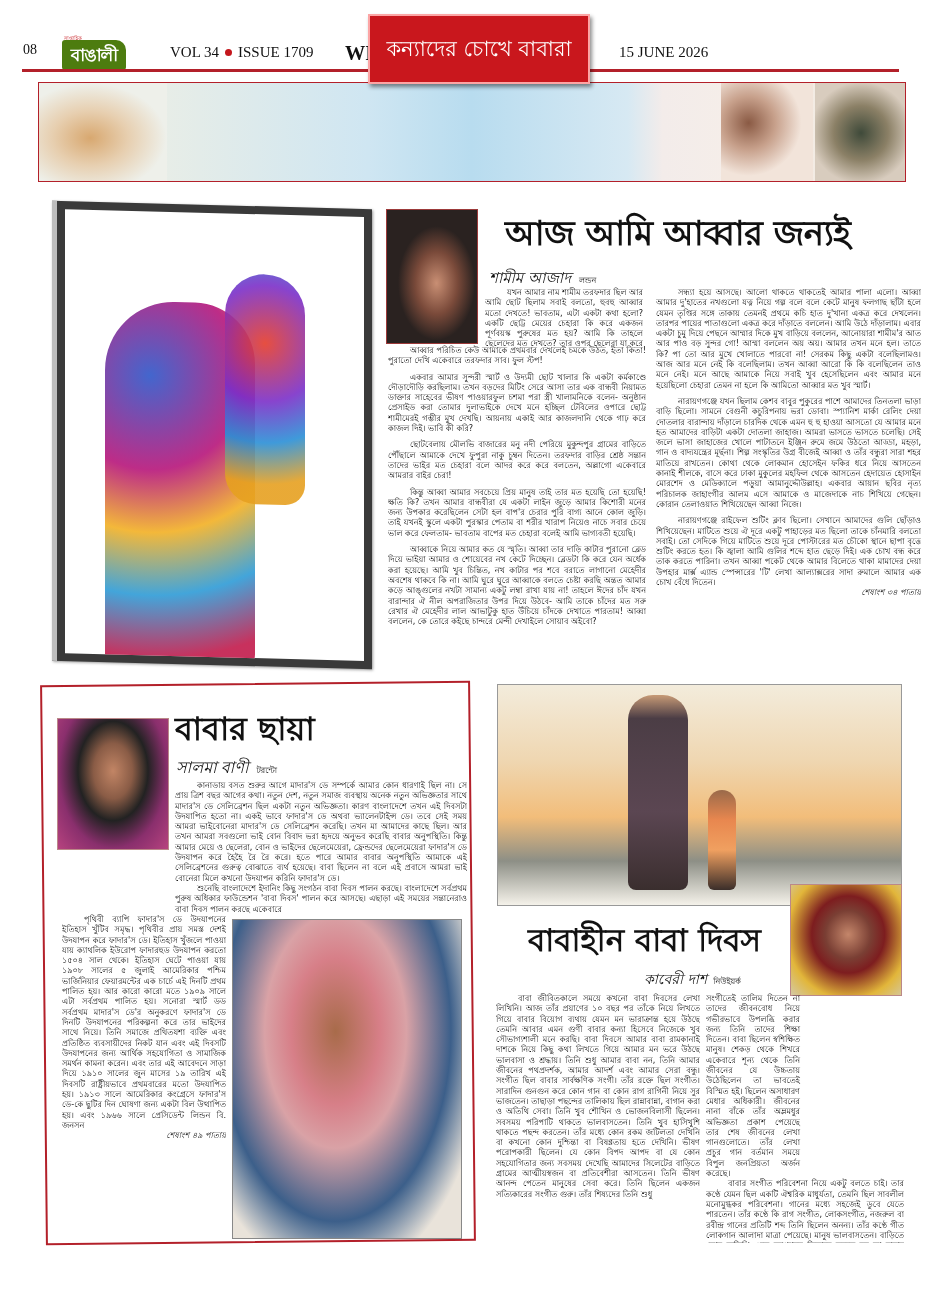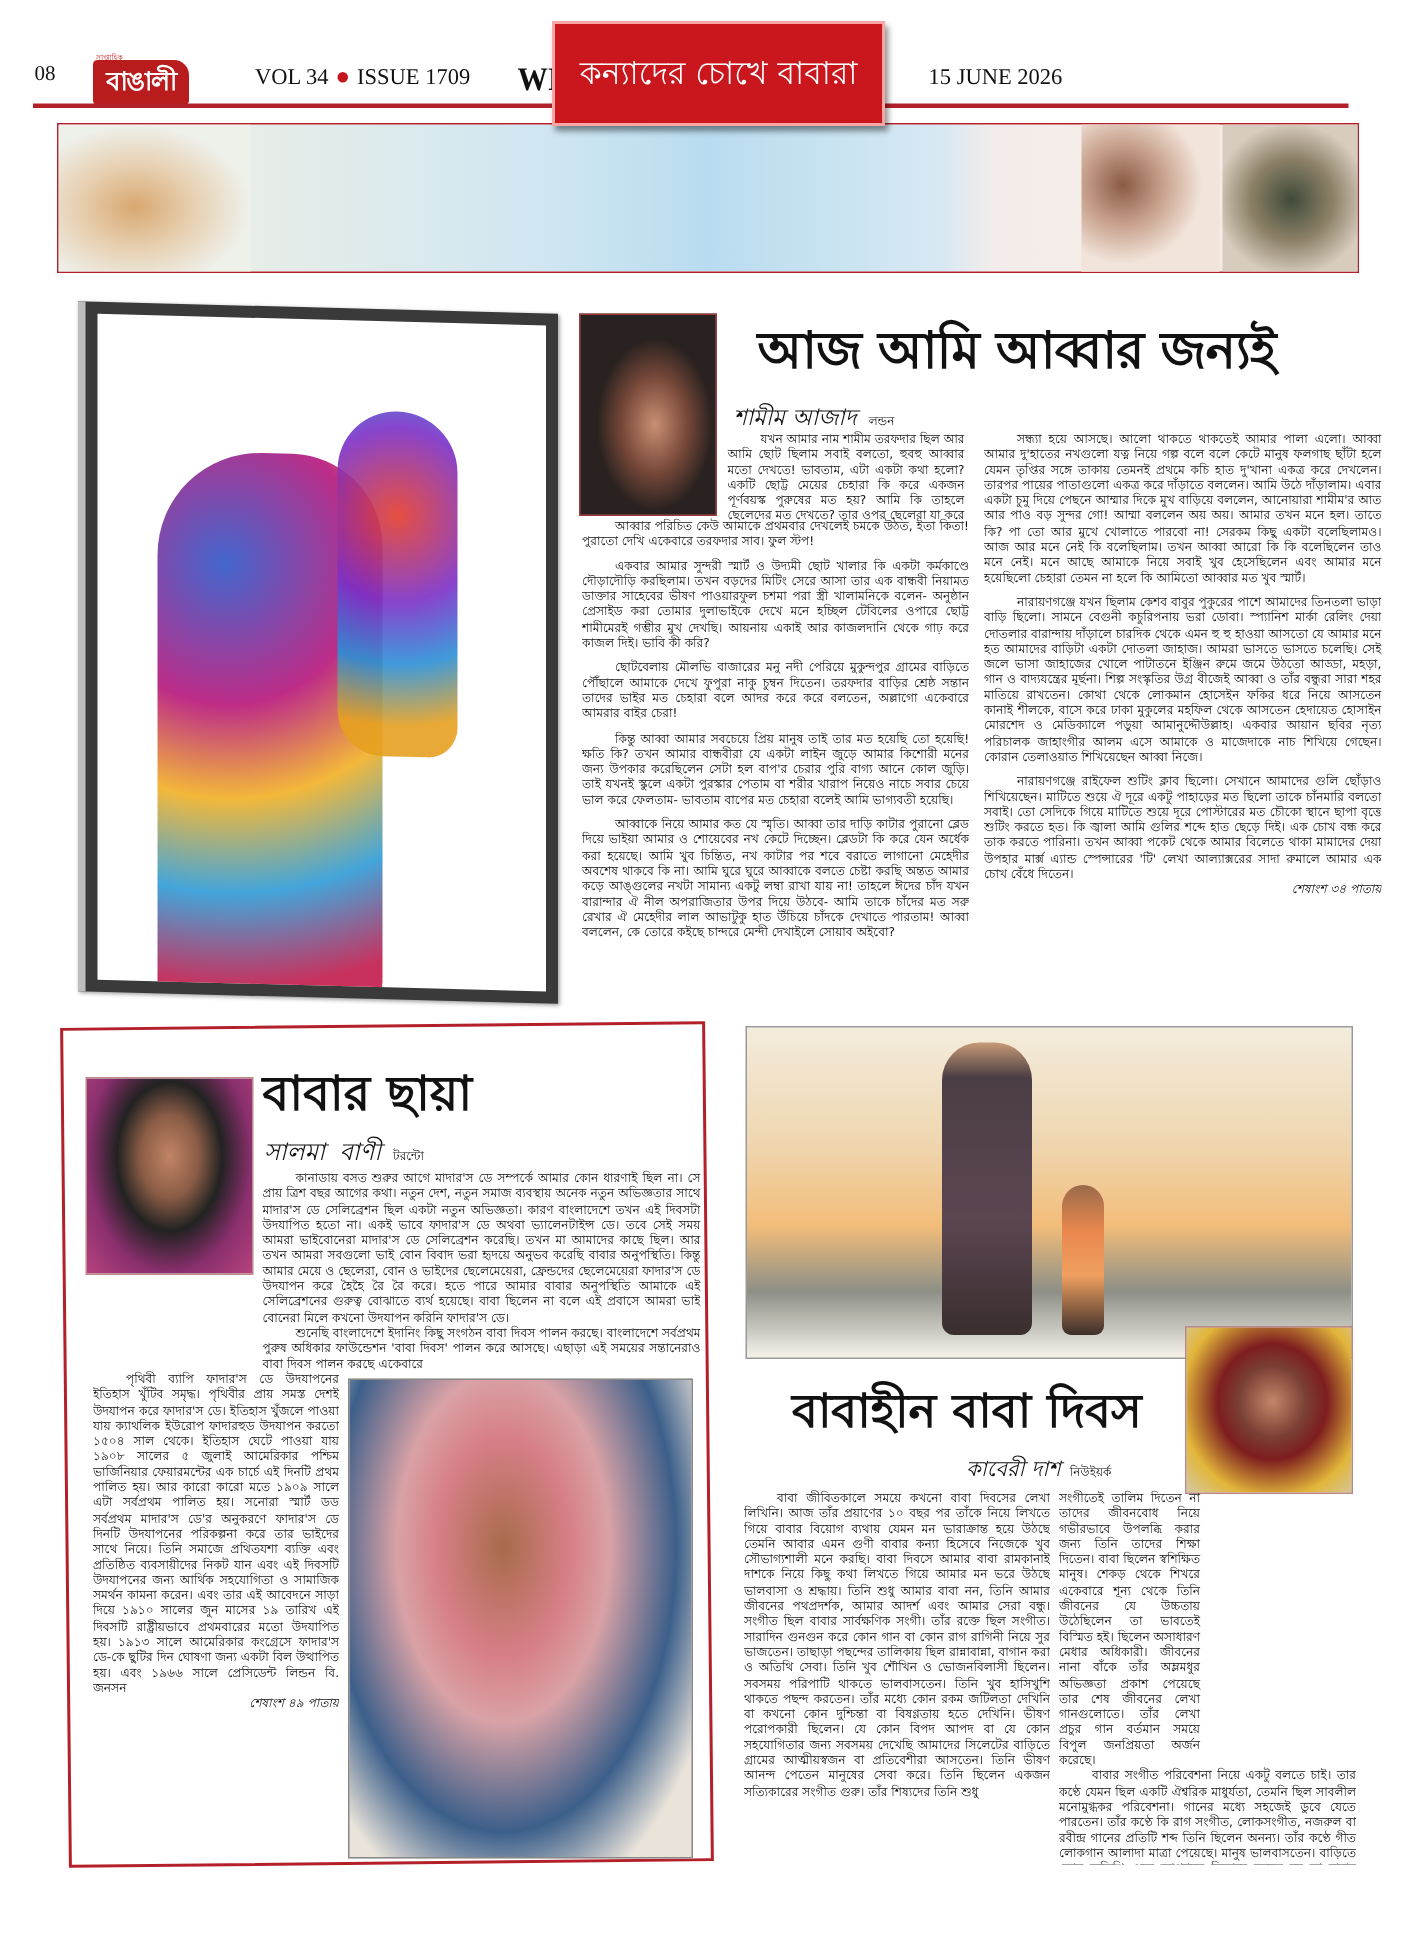--- a/index.html
+++ b/index.html
@@ -2,21 +2,21 @@
 <html><head>
 <meta charset="utf-8">
 <style>
   * { box-sizing: border-box; margin: 0; padding: 0; }
   html, body { width: 945px; height: 1289px; background: #ffffff; overflow: hidden; }
   body { position: relative; font-family: "DejaVu Serif", serif; color: #111; }
 
   
   .masthead { position: absolute; left: 22px; top: 36px; width: 900px; height: 36px; }
   .page-num { position: absolute; left: 1px; top: 6px; font-family: Liberation Serif, serif; font-size: 14px; }
-  .logo { position: absolute; left: 40px; top: 4px; width: 64px; height: 30px; background: #b91c1c; color: #fff;
+  .logo { position: absolute; left: 40px; top: 4px; width: 64px; height: 30px; background: #4d7c0f; color: #fff;
           font-family: "DejaVu Sans", sans-serif; font-weight: bold; font-size: 17px; line-height: 30px; text-align: center;
           border-radius: 3px 10px 3px 3px; letter-spacing: -1px; }
   .logo-sub { position: absolute; left: 42px; top: -1px; font-size: 5px; color: #c4161c; font-family: "DejaVu Sans", sans-serif; }
   .vol { position: absolute; left: 148px; top: 8px; font-family: "Liberation Serif", serif; font-size: 15px; }
   .bullet { display: inline-block; width: 7px; height: 7px; background: #c4161c; border-radius: 50%; margin: 0 6px 2px 6px; vertical-align: middle; }
   .paper-name { position: absolute; left: 323px; top: 4px; font-family: "Liberation Serif", serif; font-weight: bold; font-size: 22px; letter-spacing: 0.3px; transform: scaleX(0.92); transform-origin: left; }
   .issue-date { position: absolute; left: 597px; top: 8px; font-family: "Liberation Serif", serif; font-size: 15px; }
   .rule { position: absolute; left: 22px; top: 69px; width: 877px; height: 3px; background: #b3202a; }
 
   
@@ -50,21 +50,21 @@
   .col { position: absolute; font-family: "DejaVu Sans", sans-serif; font-size: 8.1px; line-height: 10.3px; text-align: justify; color: #111; }
   .col p { text-indent: 22px; margin-bottom: 0; }
   .col p.gap { margin-top: 6px; }
   .cont { display: block; text-align: right; font-style: italic; }
 
   
   .a2-box { position: absolute; left: 43px; top: 683px; width: 430px; height: 560px; border: 2px solid #b3202a; transform: rotate(-0.6deg); }
   .a2-photo { position: absolute; left: 57px; top: 718px; width: 112px; height: 132px; border: 1px solid #b88;
      background: radial-gradient(ellipse at 50% 40%, #c28565 0%, #8a5c46 25%, #222 45%, #8a2f6d 70%, #b7437f 100%); }
   .a2-title { position: absolute; left: 175px; top: 704px; font-family: "DejaVu Sans", sans-serif; font-size: 32px; font-weight: bold; }
-  .a2-author { position: absolute; left: 176px; top: 755px; font-family: Liberation Mono, monospace; font-size: 16px; font-style: italic; }
+  .a2-author { position: absolute; left: 176px; top: 755px; font-family: Liberation Serif, serif; font-size: 16px; font-style: italic; }
   .a2-city { font-size: 8px; font-style: normal; margin-left: 8px; }
   .a2-image { position: absolute; left: 232px; top: 919px; width: 230px; height: 320px; border: 1px solid #888;
      background: radial-gradient(ellipse at 45% 35%, #a86b4a 0%, #d77f88 25%, #d9a2a6 40%, #3c5f8a 65%, #e9e3da 85%), #e6e0d8; }
 
   
   .a3-image { position: absolute; left: 497px; top: 684px; width: 405px; height: 222px; border: 1px solid #999;
      background: linear-gradient(180deg,#f3ecdc 0%,#efd6b0 35%,#f2bd7a 60%,#8d8f86 80%,#f5f2ea 100%); overflow: hidden; }
   .a3-figure { position: absolute; left: 130px; top: 10px; width: 60px; height: 195px; border-radius: 25px 25px 8px 8px;
      background: linear-gradient(180deg,#c79a76 0%,#4b3d45 12%,#5b4652 60%,#3a2e2e 100%); }
   .a3-child { position: absolute; left: 210px; top: 105px; width: 28px; height: 100px; border-radius: 14px 14px 6px 6px;

